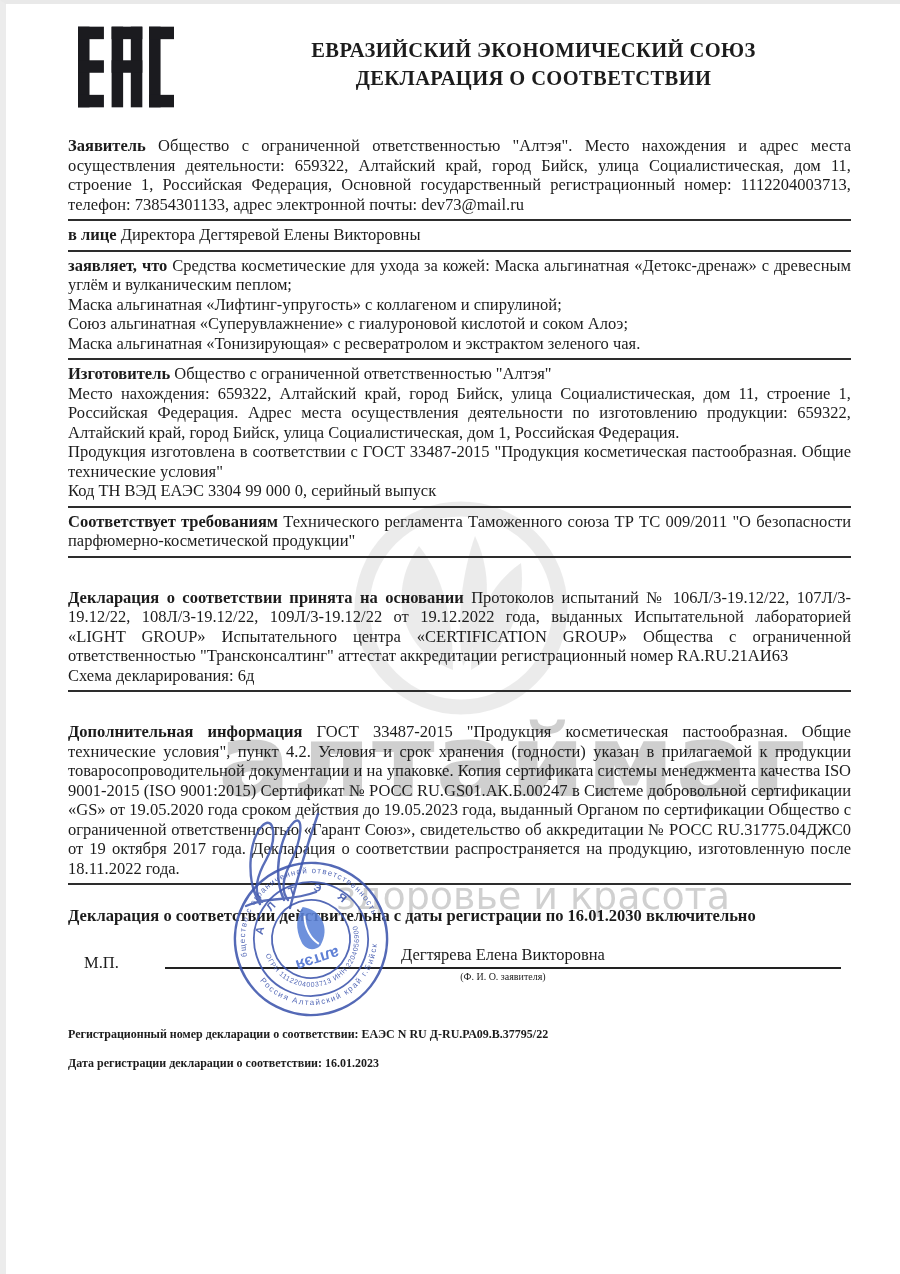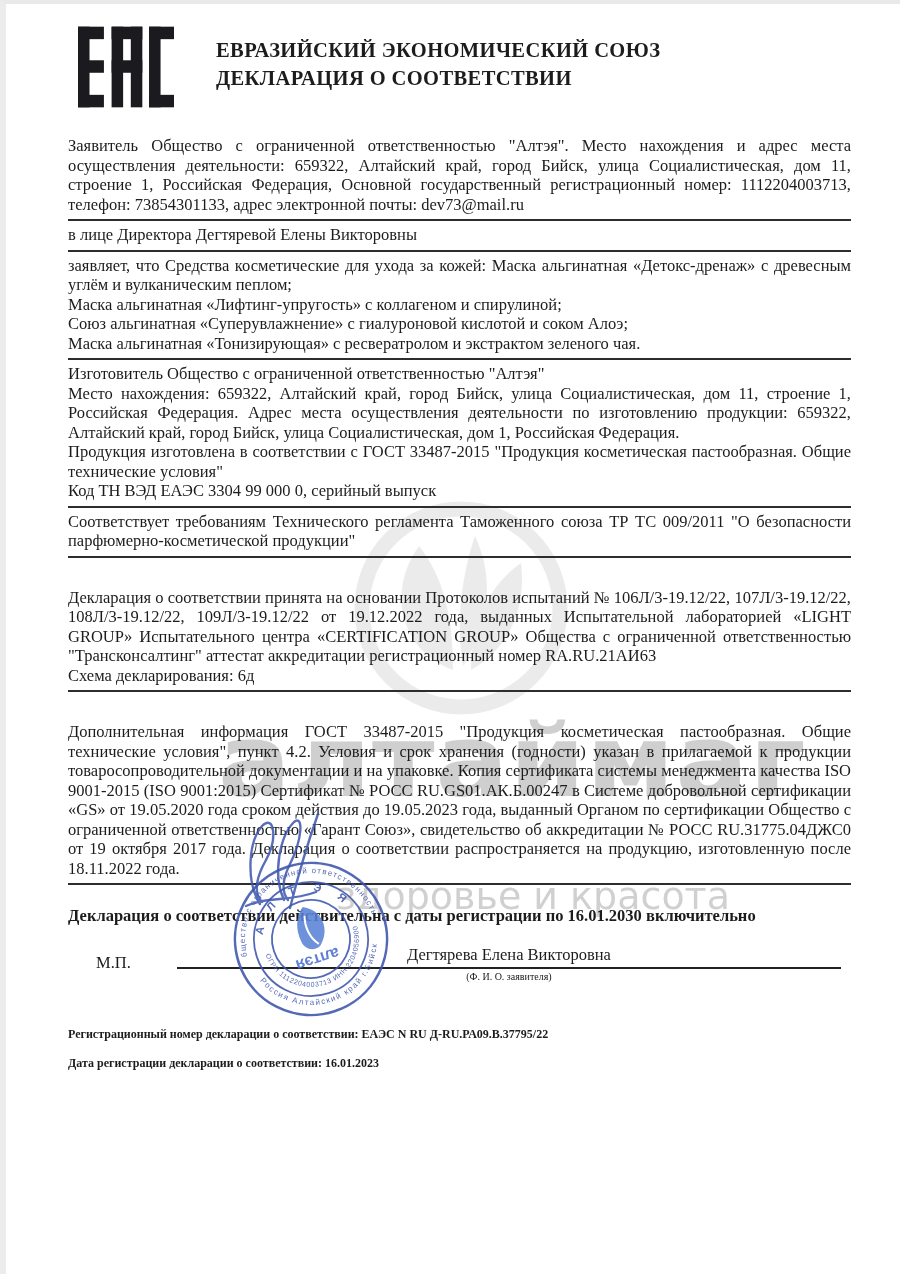--- a/index.html
+++ b/index.html
@@ -16,44 +16,44 @@
   .page{
     position:absolute; left:0; top:0; width:900px; height:1274px;
   }
   .content{
     position:relative; z-index:1;
     padding:16px 55px 0 62px;
   }
   
   .hdr{display:flex; align-items:flex-start; height:112px;}
   .eac{width:108px; padding-left:10px; padding-top:6px; flex:0 0 auto;}
-  .titles{flex:1; text-align:left; padding-top:16px; padding-left:30px;}
+  .titles{flex:1; text-align:center; padding-top:16px; padding-left:30px;}
   .titles div{
     font-weight:bold; font-size:20.5px; line-height:28px; letter-spacing:.4px;
   }
   
   .row{
     border-bottom:2px solid #2d2d2d;
     font-size:16.5px; line-height:19.5px;
     padding:4px 0 5px 0;
   }
   .row p{margin:0; text-align:justify;}
   .row .ln{text-align:left;}
-  b{font-weight:normal;}
+  b{font-weight:bold;}
   .gap-top{margin-top:22px; padding-top:8px;}
   .validity{font-weight:bold; padding-top:21px; padding-bottom:7px; border-bottom:none;}
   
   .sigrow{
     display:flex; align-items:flex-start;
     margin-top:10px; height:70px;
   }
   .sigcol-l{width:228px; padding-top:26px;}
   .sigline{border-bottom:2px solid #222; height:0;}
   .sigcap{font-size:10px; text-align:center; padding-top:2px; color:#222;}
-  .mp{margin-left:28px; padding-top:10px; font-size:16.5px; flex:0 0 auto;}
+  .mp{margin-left:16px; padding-top:10px; font-size:16.5px; flex:0 0 auto;}
   .sigcol-r{flex:1; margin-left:46px; margin-right:10px; text-align:center;}
   .signame{font-size:16.5px; line-height:24px;}
   
   .reg{font-weight:bold; font-size:12px; margin-top:14px;}
   .reg + .reg{}
   
   .wm-circle{position:absolute; left:343px; top:492px; z-index:0; pointer-events:none;}
   .wm-text1{
     position:absolute; left:212px; top:700px; z-index:0; pointer-events:none;
     font-family:"DejaVu Sans", sans-serif; font-weight:bold;

